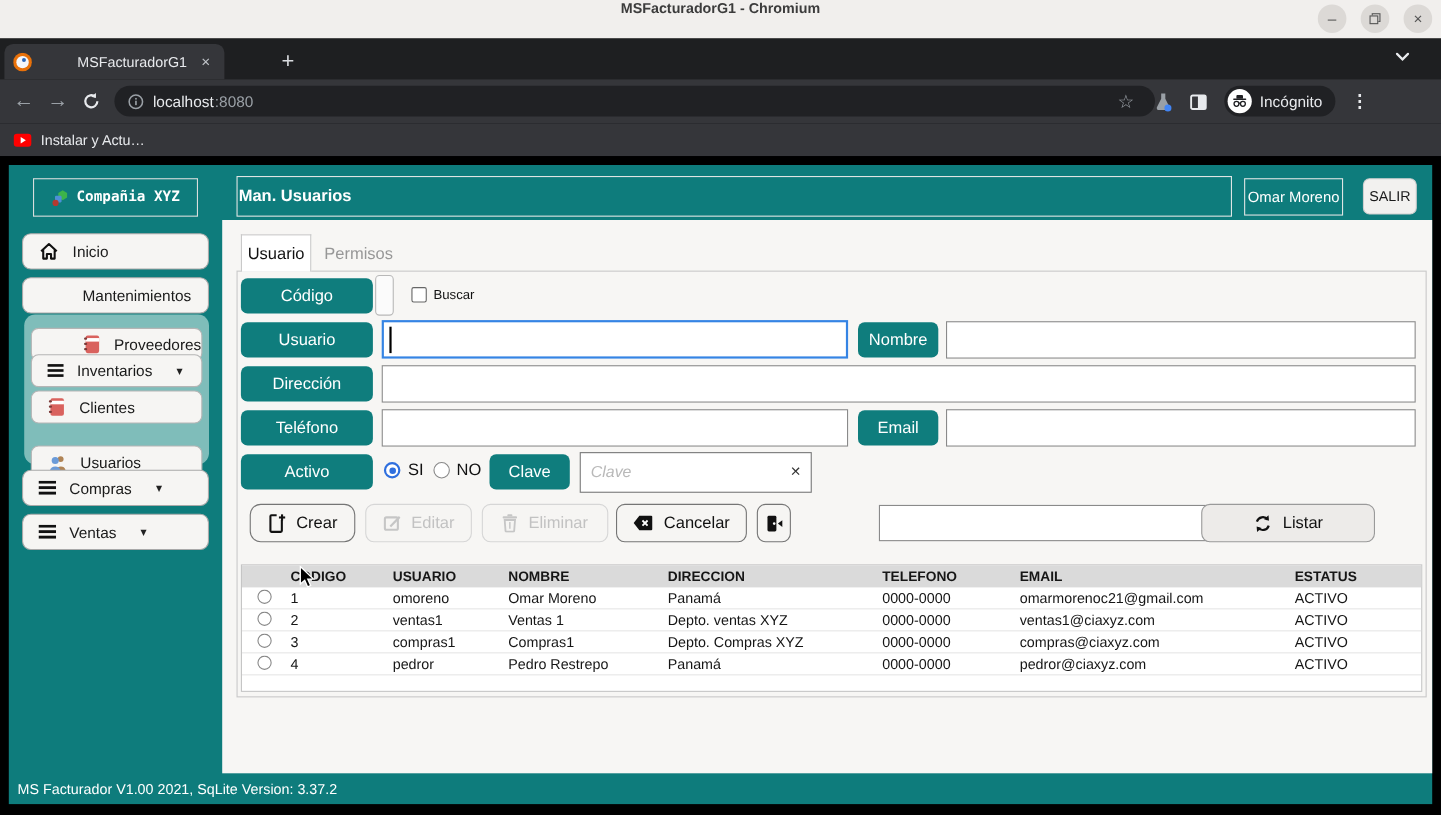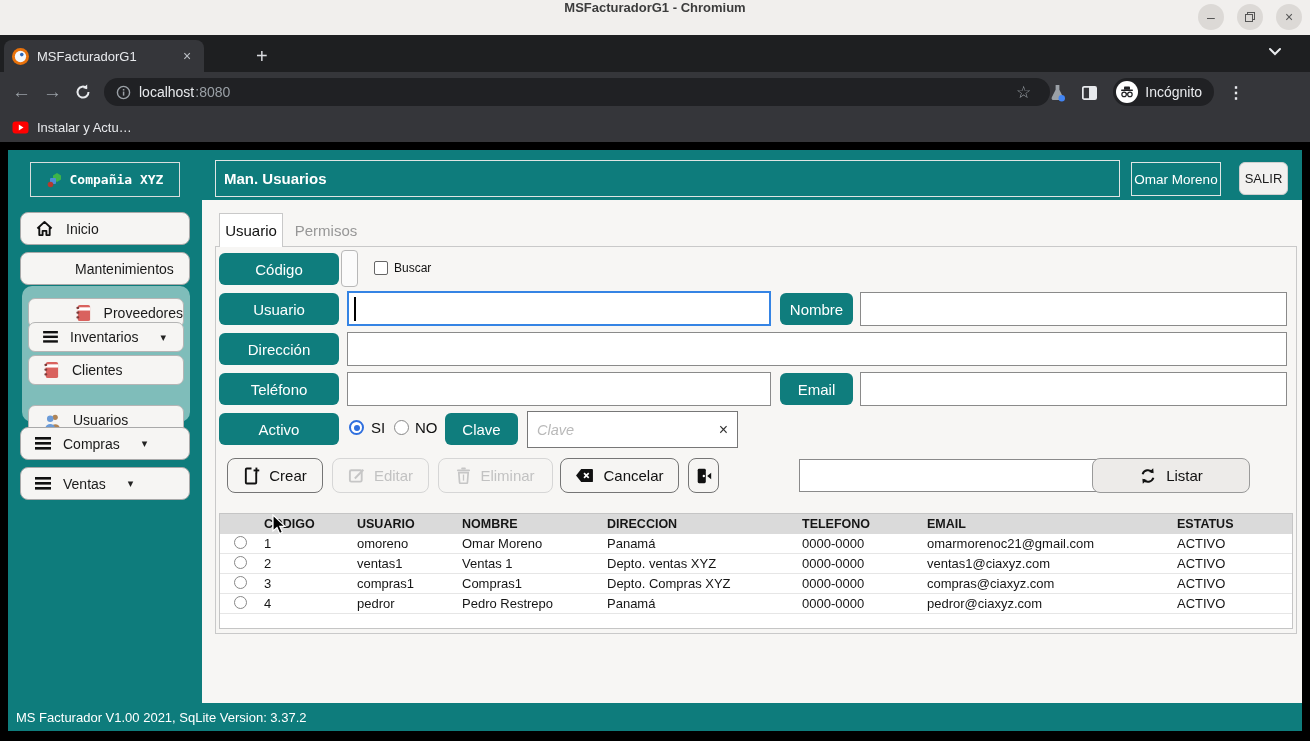--- a/index.html
+++ b/index.html
@@ -11,21 +11,21 @@
               display:flex; align-items:flex-start; justify-content:center; }
   .titlebar-text { font-size:13px; font-weight:bold; color:#3c3c3c; }
   .winbtns { position:absolute; right:8px; top:4px; display:flex; gap:13px; }
   .winbtn { width:26px; height:26px; border-radius:50%; background:#dcd9d6; color:#555;
             display:flex; align-items:center; justify-content:center; font-size:14px; }
   .restore-glyph { position:relative; width:10px; height:10px; }
   .restore-glyph span { position:absolute; border:1.5px solid #555; width:8px; height:8px; background:transparent; }
   .restore-glyph .back { right:0; top:0; }
   .restore-glyph .front { left:0; bottom:0; background:#dcd9d6; }
 
-  .tabstrip { position:absolute; left:0; top:35px; width:1310px; height:37px; background:#1e1f21; }
+  .tabstrip { position:absolute; left:0; top:35px; width:1310px; height:37px; background:#1e1f21;text-align:right; }
   .tab { position:absolute; left:4px; top:5px; width:200px; height:32px; background:#35363a;
          border-radius:8px 8px 0 0; display:flex; align-items:center; padding:0 8px; gap:8px; }
   .tab-title { color:#e8eaed; font-size:13px; flex:1; white-space:nowrap; overflow:hidden; }
   .tab-close { color:#bdc1c6; font-size:14px; width:18px; height:18px; display:flex; align-items:center; justify-content:center; border-radius:50%; }
   .newtab { position:absolute; left:256px; top:11px; color:#dadce0; font-size:20px; line-height:20px; }
   .strip-chevron { position:absolute; right:28px; top:12px; }
 
   .toolbar { position:absolute; left:0; top:72px; width:1310px; height:40px; background:#35363a;
              display:flex; align-items:center; }
   .navbtn { color:#9aa0a6; font-size:19px; margin-left:12px; }
@@ -46,21 +46,21 @@
   .bookmark-label { color:#e8eaed; font-size:13px; }
 
   
   .page { position:absolute; left:0; top:142px; width:1310px; height:599px; background:#000; }
   .app { position:absolute; left:8px; top:8px; width:1294px; height:581px; background:#0e7c7c; }
 
   .logo-box { position:absolute; left:22px; top:12px; width:150px; height:35px; border:1px solid #d8dedd;
               display:flex; align-items:center; justify-content:center; gap:7px; }
   .logo-text { font-family:"DejaVu Sans Mono", monospace; font-weight:bold; font-size:13px; color:#fff; }
   .apptitle-bar { position:absolute; left:207px; top:10px; width:905px; height:37px; border:1px solid #dfe5e4;
-                  display:flex; align-items:center; padding-left:8px; }
+                  display:flex; align-items:center; padding-left:1px; }
   .apptitle-text { color:#fff; font-size:15px; font-weight:bold; }
   .user-btn { position:absolute; left:1123px; top:12px; width:90px; height:34px; border:1px solid #dfe5e4;
               display:flex; align-items:center; justify-content:center; color:#fff; font-size:13.5px; }
   .salir-btn { position:absolute; left:1231px; top:12px; width:49px; height:33px; background:#f2f1ef;
                border:1px solid #cfcfcf; border-radius:6px; display:flex; align-items:center; justify-content:center;
                font-size:13px; color:#1b1b1b; }
 
   .sbtn { position:absolute; background:#f6f5f3; border:1px solid #a9a9a9; border-radius:8px;
           display:flex; align-items:center; padding-left:14px; gap:12px; font-size:14px; color:#1a1a1a; }
   .caret { font-size:11px; color:#222; margin-left:10px; }
@@ -324,21 +324,21 @@
         <div class="radio sel" style="left:147px; top:220px;"></div>
         <div class="lbl" style="left:169px; top:219px; font-size:15px;">SI</div>
         <div class="radio" style="left:192px; top:220px;"></div>
         <div class="lbl" style="left:213px; top:219px; font-size:15px;">NO</div>
         <div class="pill small" style="left:243px; top:213px;">Clave</div>
         <div class="clave-box">
           <span class="placeholder">Clave</span>
           <span class="clear-x">×</span>
         </div>
 
-        <div class="abtn" style="left:25px; top:258px; width:96px;">
+        <div class="abtn" style="left:25px; top:258px; width:96px;border-radius:10px;">
           <svg width="17" height="18" viewBox="0 0 18 19">
             <path d="M14 6 V16.5 a1 1 0 0 1 -1 1 H4 a1 1 0 0 1 -1 -1 V2.5 a1 1 0 0 1 1 -1 H9" fill="none" stroke="#111" stroke-width="2"></path>
             <rect x="11.2" y="2.6" width="6" height="2" fill="#111"></rect>
               <rect x="13.2" y="0.6" width="2" height="6" fill="#111"></rect>
           </svg>
           <span>Crear</span>
         </div>
         <div class="abtn disabled" style="left:130px; top:258px; width:97px;">
           <svg width="17" height="17" viewBox="0 0 18 18">
             <rect x="2" y="3.5" width="12.5" height="12" rx="1.5" fill="none" stroke="#c6c6c6" stroke-width="2"></rect>

